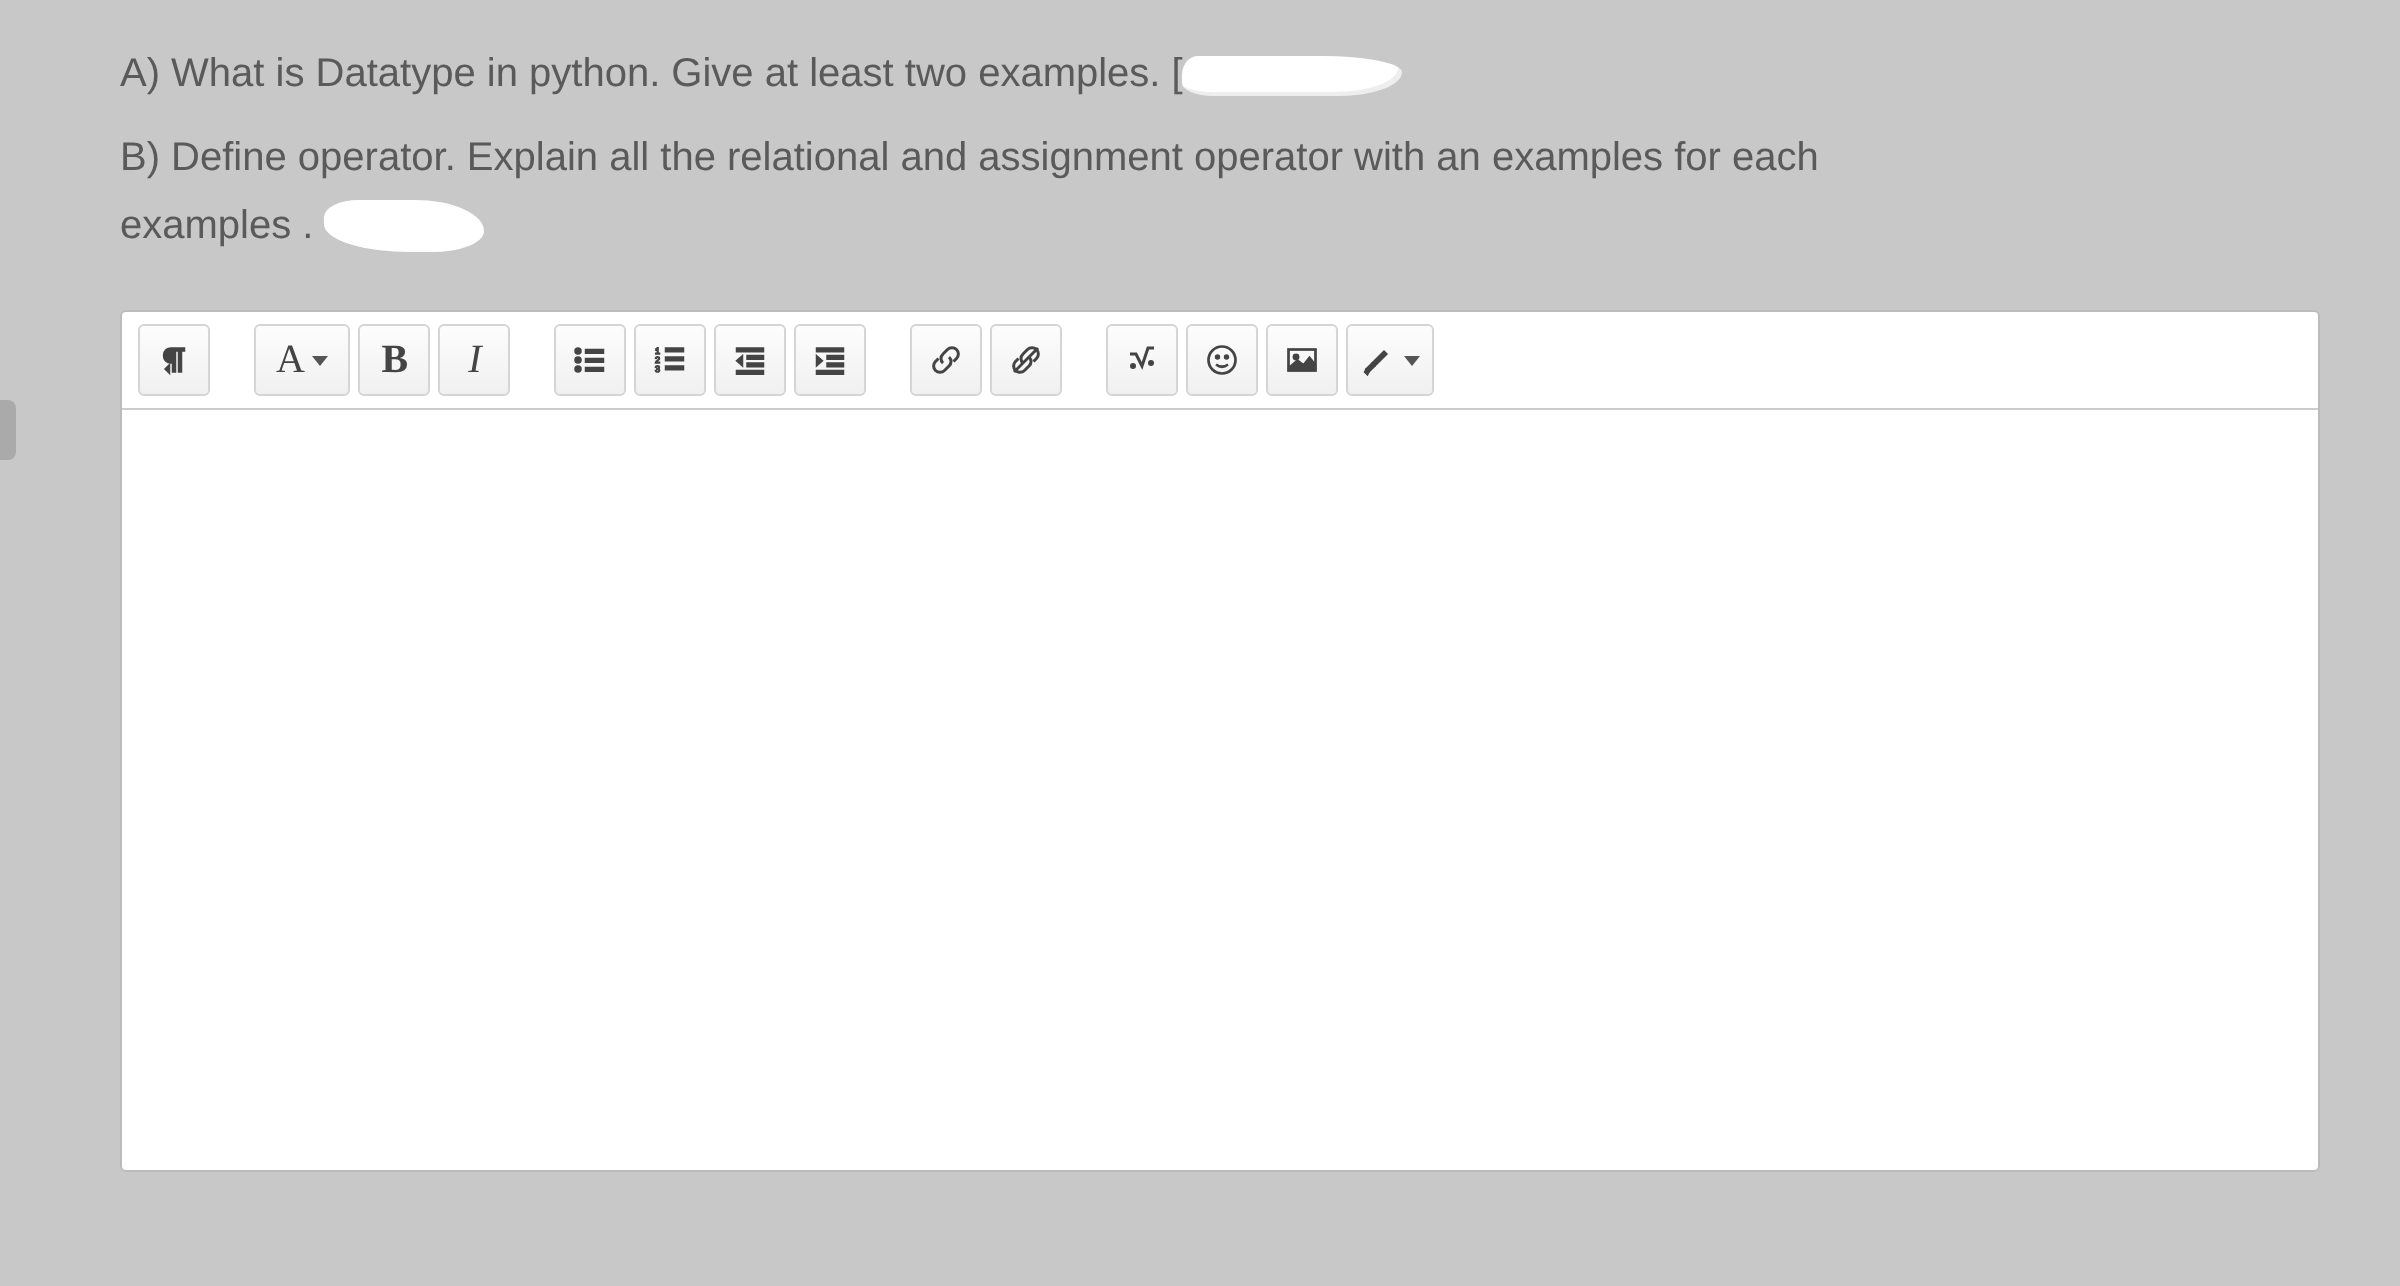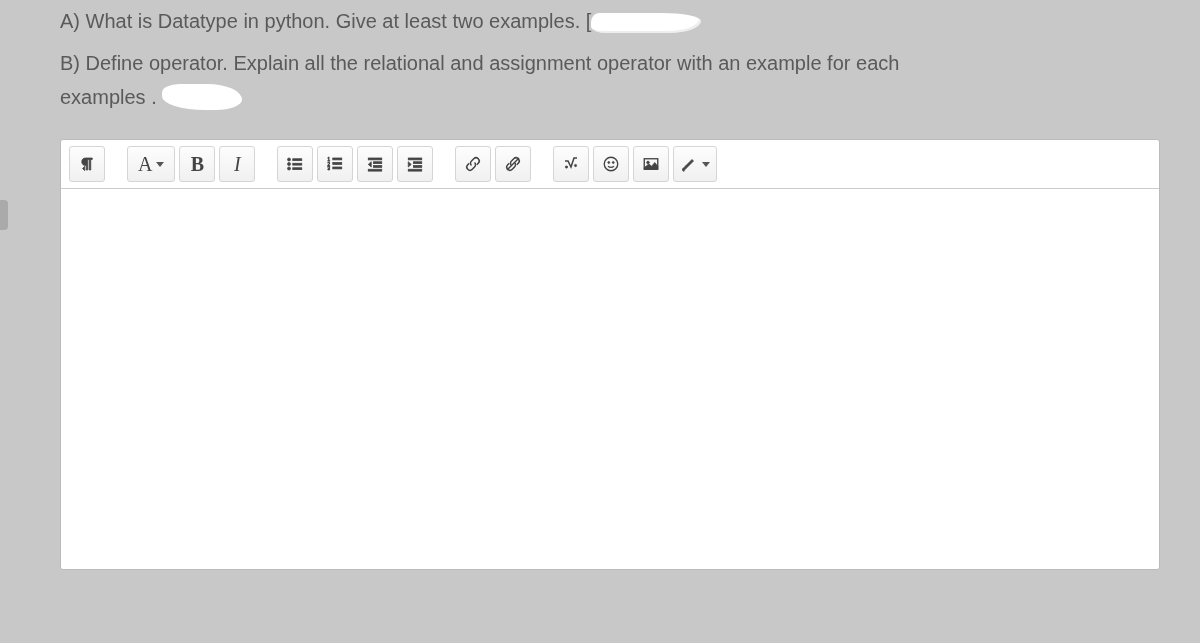--- a/index.html
+++ b/index.html
@@ -20,21 +20,21 @@
       left: 0;
       top: 200px;
       width: 8px;
       height: 30px;
       background: #aaa;
       border-radius: 0 4px 4px 0;
     }
     .content-area {
       margin-left: 60px;
       margin-right: 40px;
-      padding-top: 4px;
+      padding-top: 20px;
     }
     .question-block {
       color: #5a5a5a;
       font-size: 20px;
       line-height: 1.7;
       margin-bottom: 20px;
       position: relative;
     }
     .question-line {
       display: inline;
@@ -148,21 +148,21 @@
 <body>
 
 <div class="page-band"></div>
 
 <div class="content-area">
   <div class="question-block">
     <div class="question-a">
       <span class="question-line">A) What is Datatype in python. Give at least two examples. [</span><span class="smudge smudge-1"></span>
     </div>
     <div class="question-b">
-      <span class="question-line">B) Define operator. Explain all the relational and assignment operator with an example for each</span><br>
+      <span class="question-line">B) Define operator. Explain all the relational and assignment operator with an examples for each</span><br>
       <span class="question-line">examples . </span><span class="smudge smudge-2"></span>
     </div>
   </div>
 
   <div class="editor-wrap">
     <div class="toolbar">
 
       <button class="tb-btn">
         <svg viewBox="0 0 24 24">
           <path d="M10 4 C7 4 5 6 5 9 C5 12 7 14 10 14 L11 14 L11 20 L13 20 L13 6 L15 6 L15 20 L17 20 L17 6 L19 6 L19 4 Z" fill="#444"></path>

